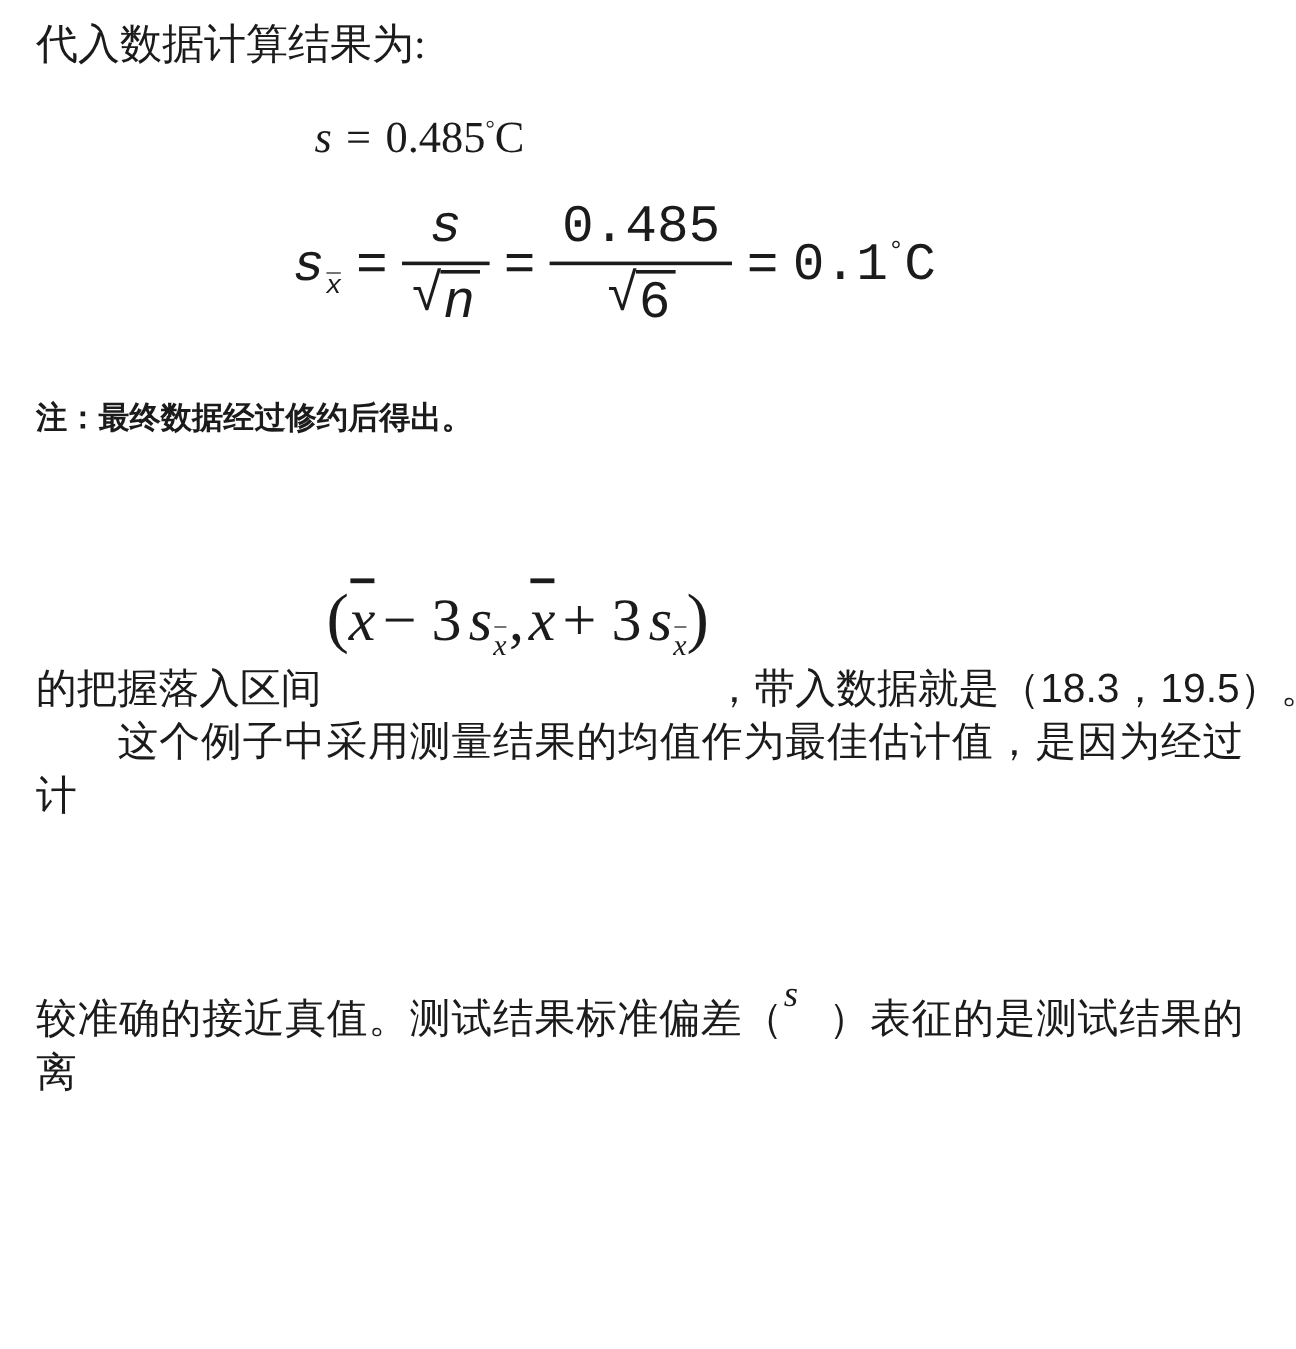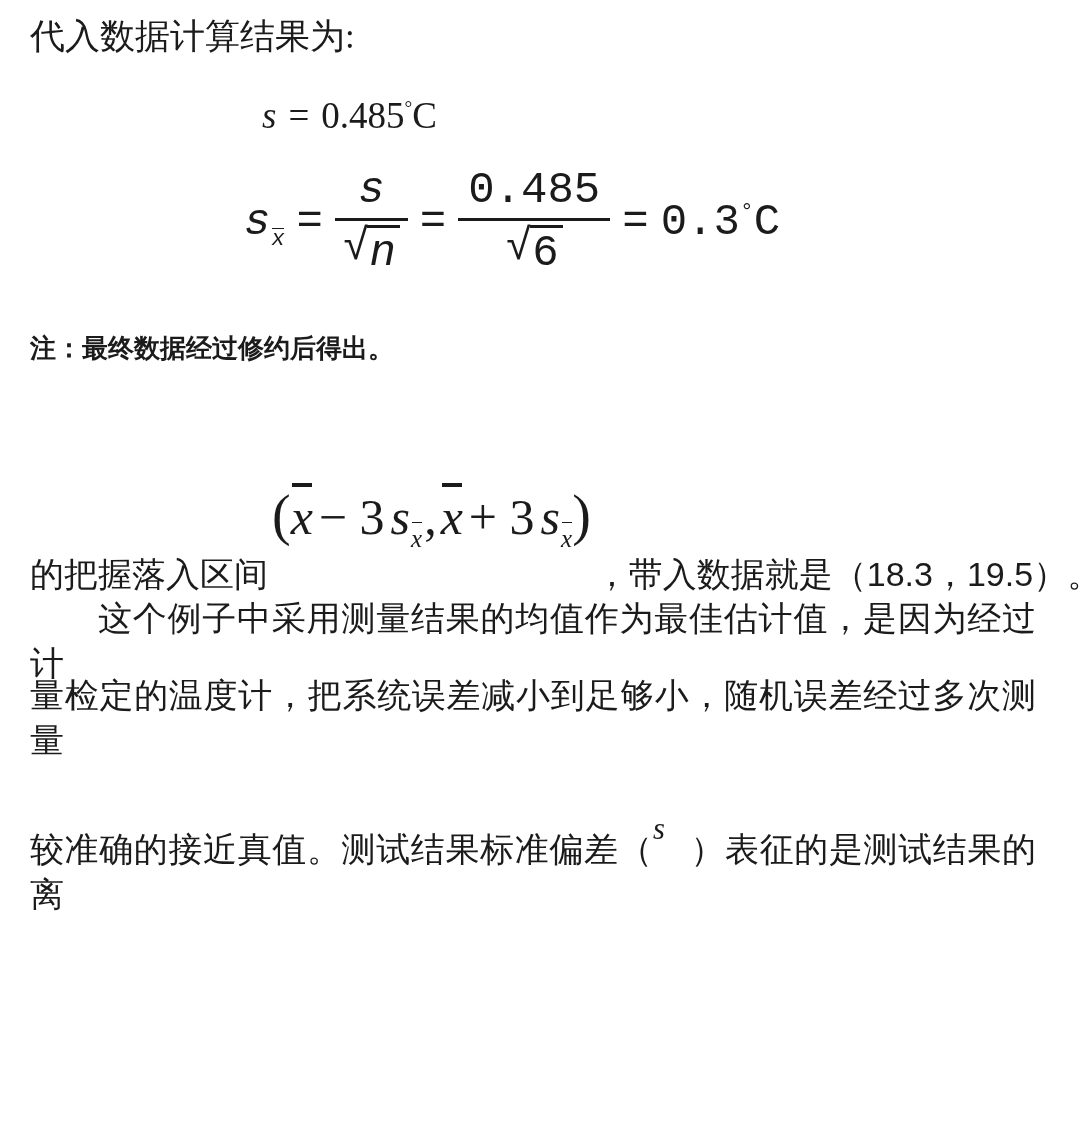--- a/index.html
+++ b/index.html
@@ -78,30 +78,29 @@
     </span>
     <span class="eq">=</span>
     <span class="frac">
       <span class="num">0.485</span>
       <span class="den">
           <span class="rad">√</span>
           <span class="radbody">6</span>
         </span>
     </span>
     <span class="eq">=</span>
-    <span><span>0.3</span><span class="deg">°</span><span>C</span></span>
+    <span><span>0.1</span><span class="deg">°</span><span>C</span></span>
   </div>
 
   <div class="abs note">注：最终数据经过修约后得出。</div>
 
 
   <div class="abs interval-line"><span>的把握落入区间</span><span class="f3"><span class="paren">(</span><span class="ol">x</span><span class="opr">− 3</span><span class="it">s</span><span class="msub ol">x</span><span class="cm">,</span><span class="ol">x</span><span class="opr">+ 3</span><span class="it">s</span><span class="msub ol">x</span><span class="paren">)</span></span><span>，带入数据就是（</span><span class="sans">18.3，19.5</span><span>）。</span></div>
 
   <div class="abs bline indent" style="top:597px">这个例子中采用测量结果的均值作为最佳估计值，是因为经过计</div>
-  <div class="abs bline" style="top:674px">量检定的温度计，把系统误差减小到足够小，随机误差经过多次测量</div>
 
 
   <div class="abs bline" style="top:828px"><span>较准确的接近真值。测试结果标准偏差（</span><span class="raised it">s</span><span>）表征的是测试结果的离</span></div>
 
 
 
   <div class="abs bline left" style="top:1056px">定。</div>
 
 </div>
 

